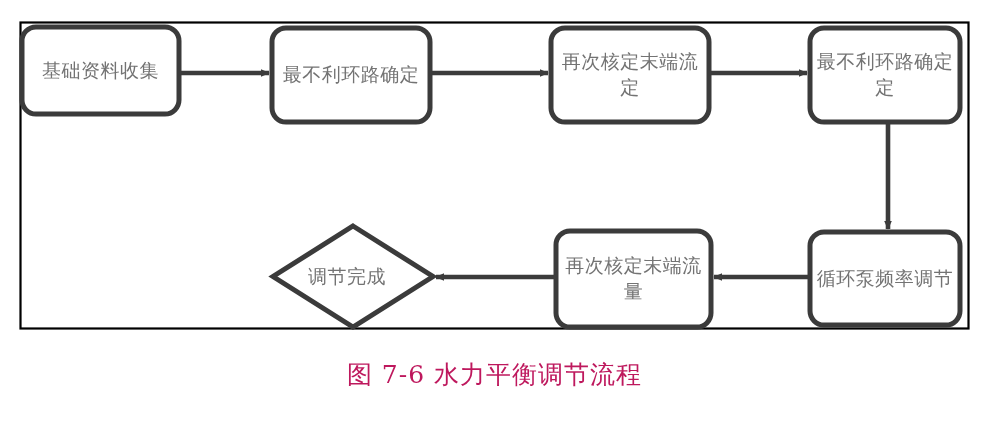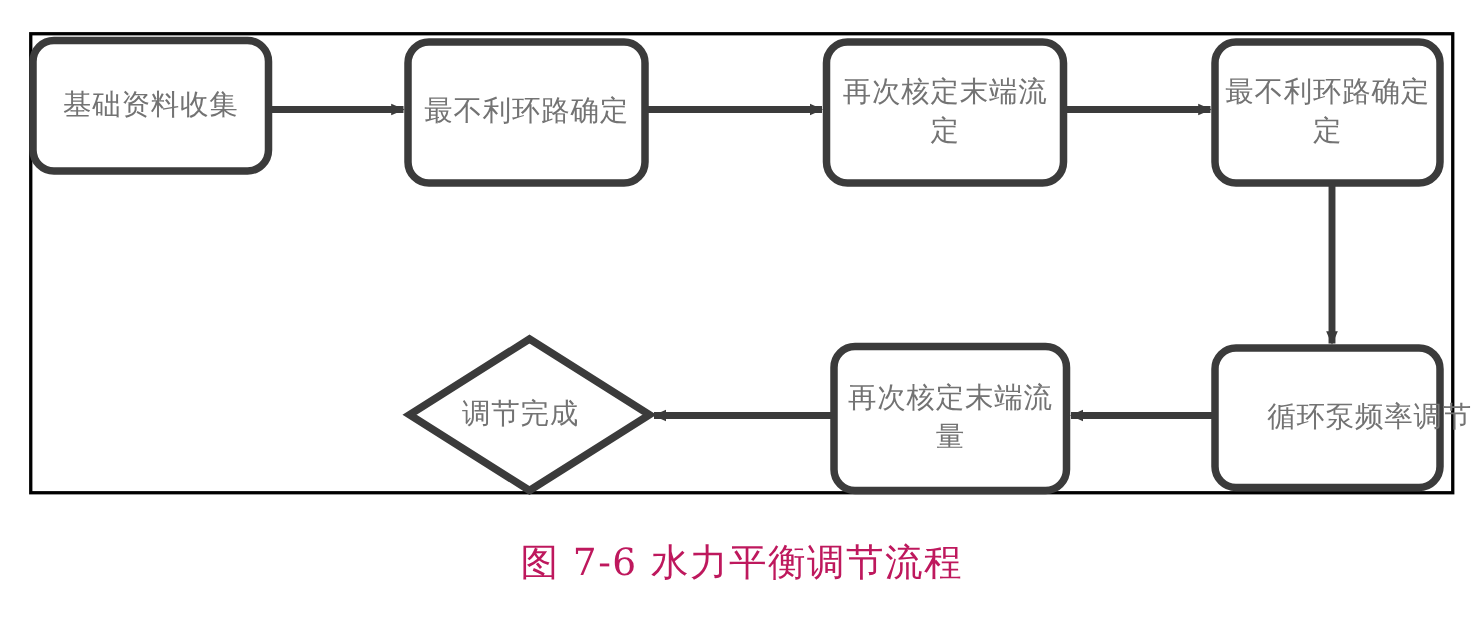--- a/index.html
+++ b/index.html
@@ -94,21 +94,21 @@
   <div class="node-label" style="left:22px; top:27px; width:157px; height:87px;">基础资料收集</div>
 
   <div class="node-label" style="left:272px; top:28px; width:158px; height:94px;">最不利环路确定</div>
 
   <div class="node-label" style="left:551px; top:28px; width:158px; height:94px;">再次核定末端流
 定</div>
 
   <div class="node-label" style="left:810px; top:28px; width:150px; height:94px;">最不利环路确定
 定</div>
 
-  <div class="node-label" style="left:810px; top:232px; width:150px; height:93px;margin-left:28px;">循环泵频率调节</div>
+  <div class="node-label" style="left:810px; top:232px; width:150px; height:93px;">循环泵频率调节</div>
 
   <div class="node-label" style="left:556px; top:231px; width:155px; height:96px;text-align:center;">再次核定末端流
 量</div>
 
   <div class="node-label" style="left:267px; top:226px; width:160px; height:101px;">调节完成</div>
 
   <div class="caption">图 7-6  水力平衡调节流程</div>
 
 </div>
 

